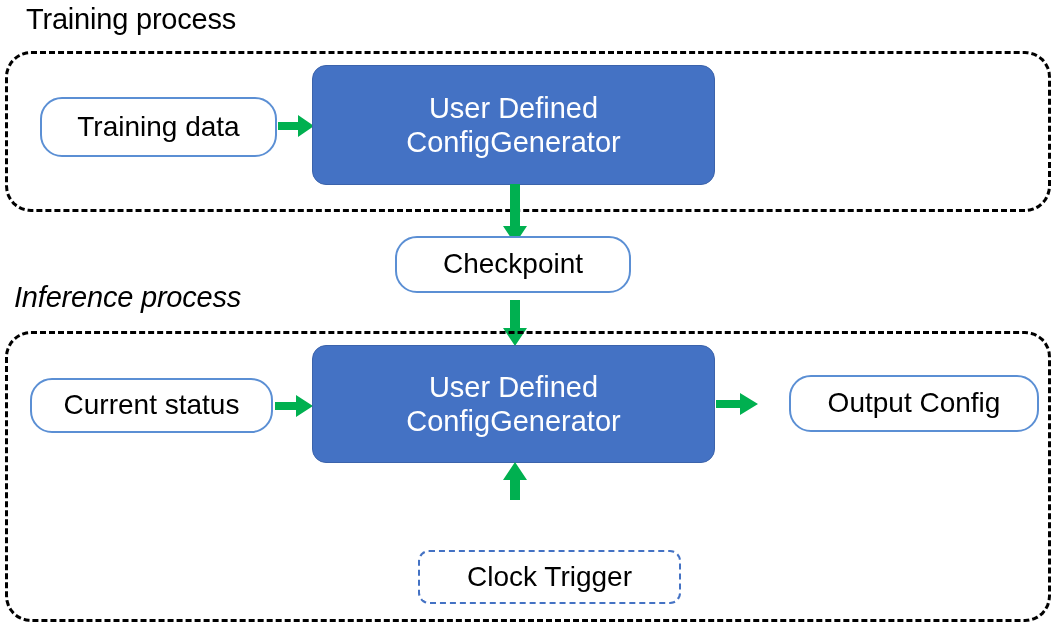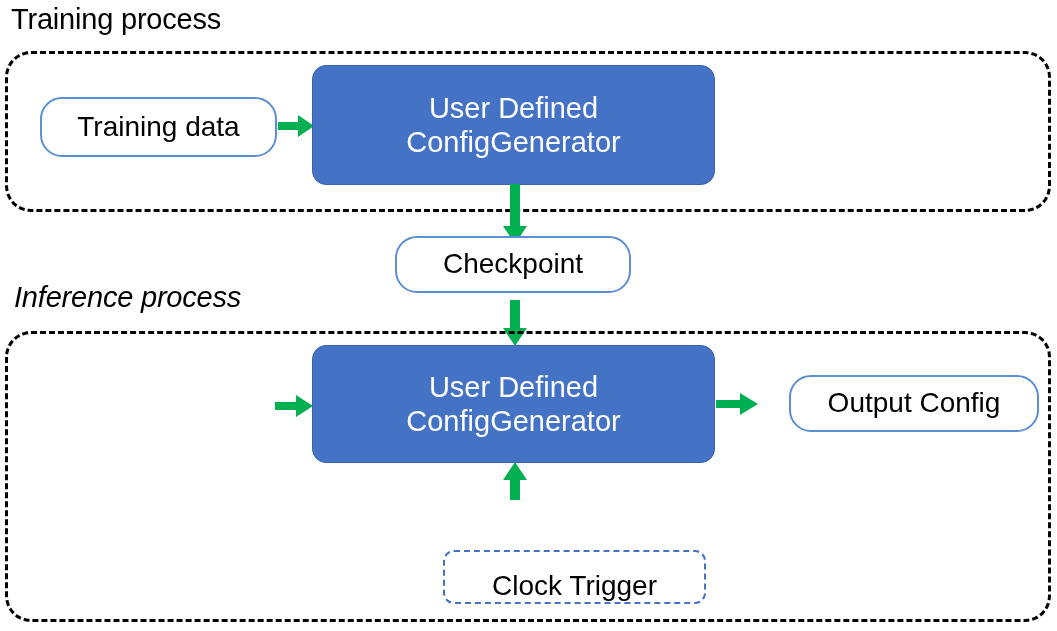--- a/index.html
+++ b/index.html
@@ -91,21 +91,21 @@
   .arrow {
     position: absolute;
   }
   .arrow svg { display: block; overflow: visible; }
 </style>
 </head>
 <body>
 
 <div id="canvas">
 
-  <div class="section-label" style="left:11px; top:5px;">Training process</div>
+  <div class="section-label" style="left:26px; top:5px;">Training process</div>
 
   <div class="group-box" style="left:5px; top:51px; width:1046px; height:161px;"></div>
 
   <div class="data-box" style="left:40px; top:97px; width:237px; height:60px;">
     <span>Training data</span>
   </div>
 
   <div class="arrow" style="left:278px; top:112px; width:38px; height:28px;">
     <svg width="38" height="28" viewBox="0 0 38 28">
       <path d="M0 10 L20 10 L20 3 L36 14 L20 25 L20 18 L0 18 Z" fill="#00B050"></path>
@@ -132,20 +132,23 @@
   <div class="arrow" style="left:500px; top:300px; width:30px; height:48px;">
     <svg width="30" height="48" viewBox="0 0 30 48">
       <path d="M10 0 L20 0 L20 28 L27 28 L15 46 L3 28 L10 28 Z" fill="#00B050"></path>
     </svg>
   </div>
 
   <div class="section-label" style="left:14px; top:283px;font-style:italic;">Inference process</div>
 
   <div class="group-box" style="left:5px; top:331px; width:1046px; height:291px;"></div>
 
+  <div class="data-box" style="left:30px; top:378px; width:243px; height:55px;">
+    <span>Current status</span>
+  </div>
 
   <div class="arrow" style="left:275px; top:392px; width:40px; height:28px;">
     <svg width="40" height="28" viewBox="0 0 40 28">
       <path d="M0 10 L21 10 L21 3 L38 14 L21 25 L21 18 L0 18 Z" fill="#00B050"></path>
     </svg>
   </div>
 
   <div class="proc-box" style="left:312px; top:345px; width:403px; height:118px; background:#4472C4;">
     <div>
       <div>User Defined</div>
@@ -163,17 +166,17 @@
     <span>Output Config</span>
   </div>
 
   <div class="arrow" style="left:500px; top:462px; width:30px; height:38px;">
     <svg width="30" height="38" viewBox="0 0 30 38">
       <path d="M15 0 L27 18 L20 18 L20 38 L10 38 L10 18 L3 18 Z" fill="#00B050"></path>
     </svg>
   </div>
 
 
-  <div class="trigger-box over" style="left:443px; top:550px; width:263px; height:54px;align-items:flex-end;">
+  <div class="trigger-box over" style="left:418px; top:550px; width:263px; height:54px;">
     <span>Clock Trigger</span>
   </div>
 
 </div>
 
 </body></html>

